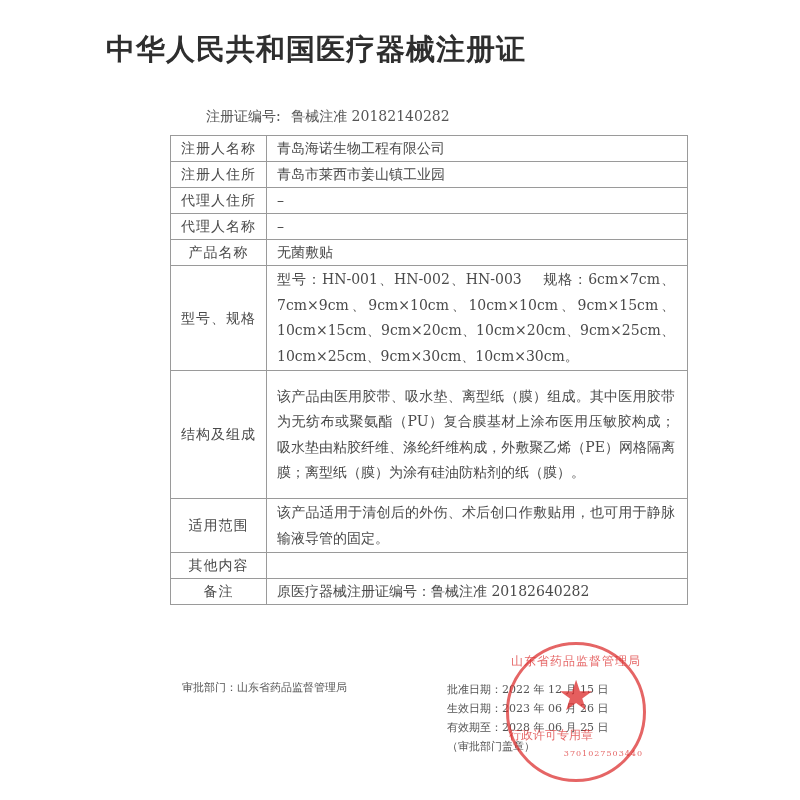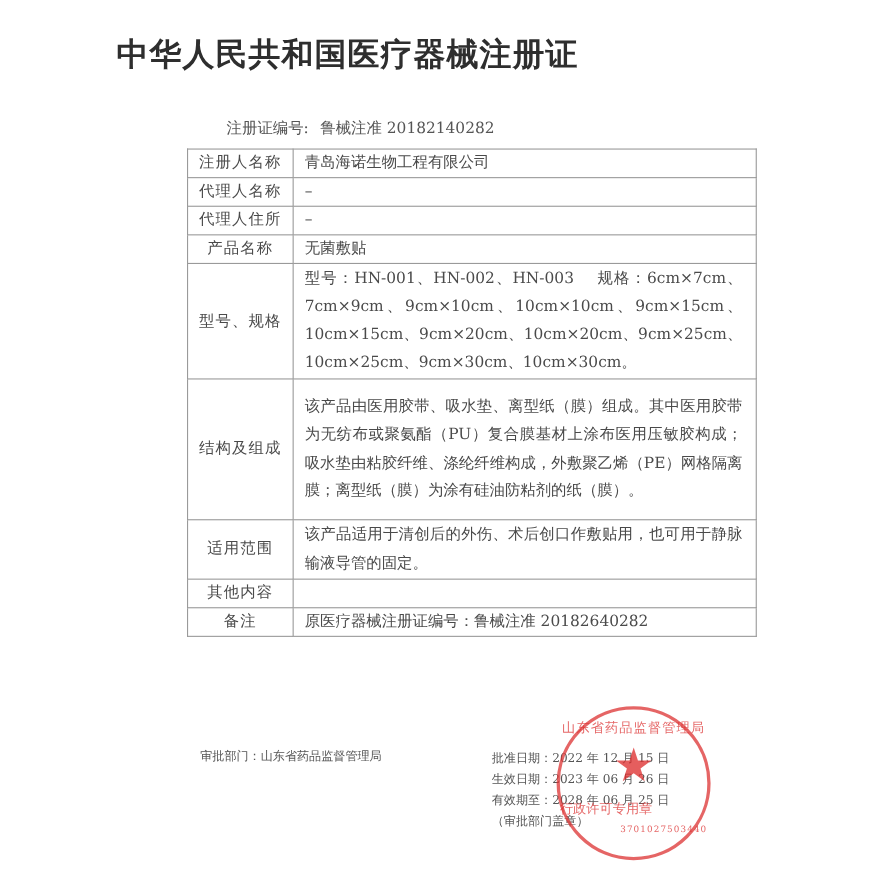--- a/index.html
+++ b/index.html
@@ -139,25 +139,29 @@
   <span>鲁械注准 20182140282</span>
 </div>
 
 <table class="reg">
   <tbody>
     <tr class="r-h25">
       <td class="lbl">注册人名称</td>
       <td class="val">青岛海诺生物工程有限公司</td>
     </tr>
     <tr class="r-h25">
+      <td class="lbl">注册人住所</td>
+      <td class="val">青岛市莱西市姜山镇工业园</td>
+    </tr>
+    <tr class="r-h25">
+      <td class="lbl">代理人住所</td>
+      <td class="val">–</td>
+    </tr>
+    <tr class="r-h25">
       <td class="lbl">代理人名称</td>
-      <td class="val">–</td>
-    </tr>
-    <tr class="r-h25">
-      <td class="lbl">代理人住所</td>
       <td class="val">–</td>
     </tr>
     <tr class="r-h25">
       <td class="lbl">产品名称</td>
       <td class="val">无菌敷贴</td>
     </tr>
     <tr class="r-h103">
       <td class="lbl">型号、规格</td>
       <td class="val tall">型号：HN-001、HN-002、HN-003　 规格：6cm×7cm、7cm×9cm、9cm×10cm、10cm×10cm、9cm×15cm、10cm×15cm、9cm×20cm、10cm×20cm、9cm×25cm、10cm×25cm、9cm×30cm、10cm×30cm。</td>
     </tr>

